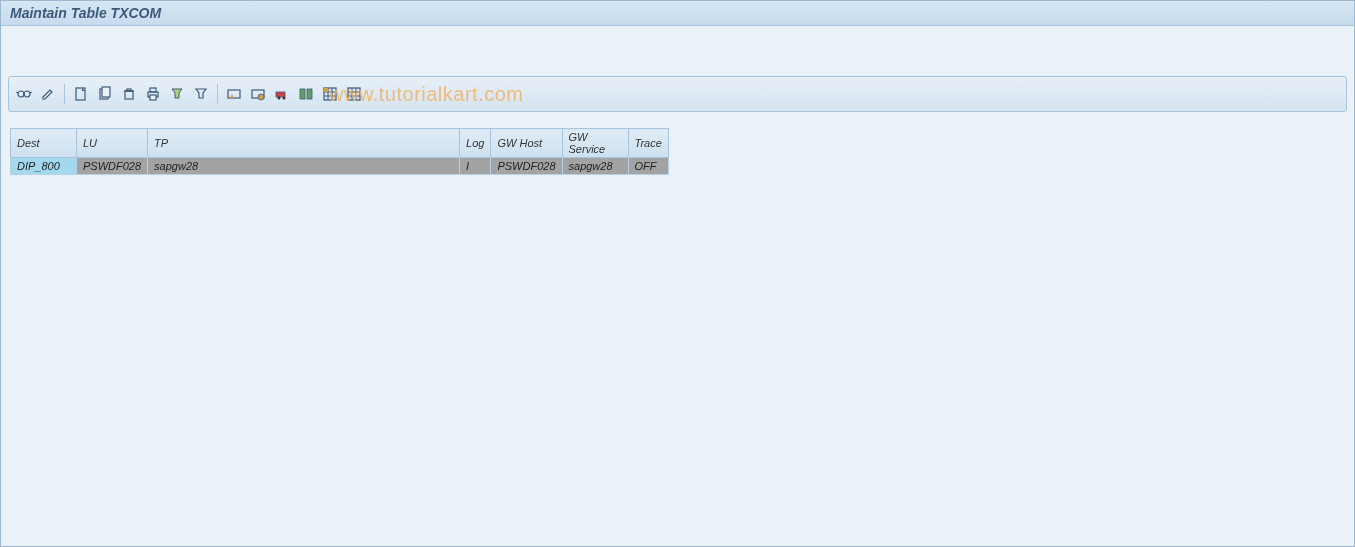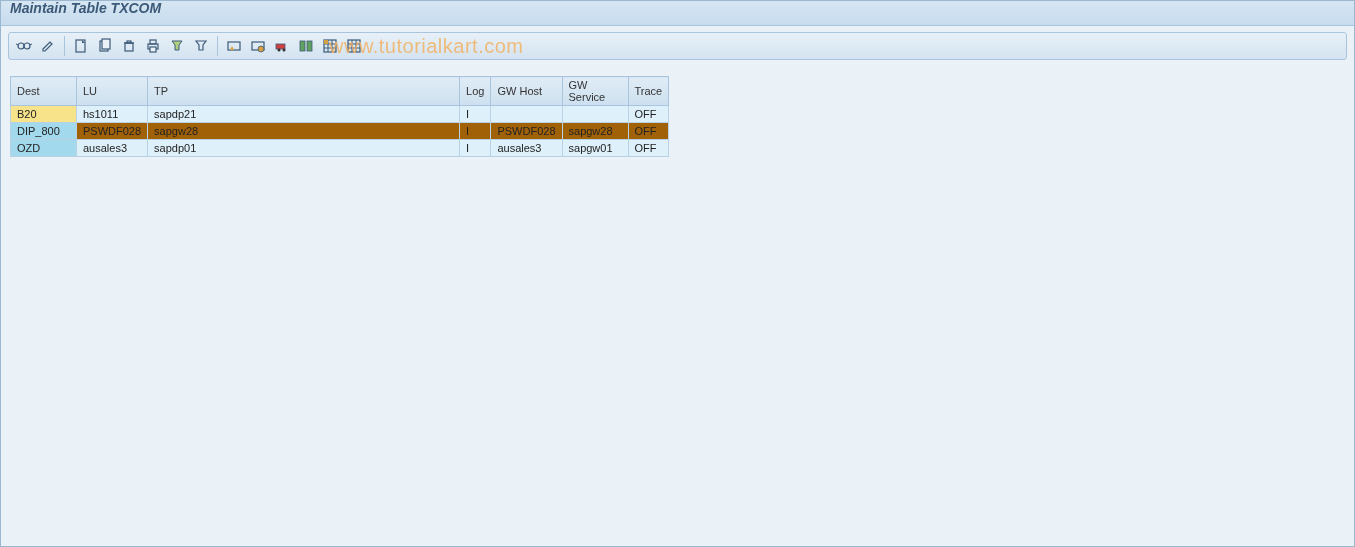--- a/index.html
+++ b/index.html
@@ -10,41 +10,42 @@
       width: 1355px;
       height: 547px;
       overflow: hidden;
       position: relative;
     }
     .title-bar {
       height: 26px;
       background: linear-gradient(to bottom, #d7e6f3, #c6dcee);
       border-bottom: 1px solid #a8c5dd;
       display: flex;
-      align-items: flex-start;
+      align-items: center;
       padding-left: 10px;
       font-weight: bold;
       font-style: italic;
       font-size: 14px;
       color: #3c5a78;
     }
     .toolbar-wrap {
       padding: 6px 8px 8px 8px;
       background: #eaf1f7;
     }
     .toolbar {
-      height: 28px;
+      height: 36px;
       background: linear-gradient(to bottom, #e8f0f8, #d3e3f0);
       border: 1px solid #a8c5dd;
       border-radius: 3px;
       display: flex;
       align-items: center;
       padding: 0 4px;
       gap: 2px;
       position: relative;
+      margin-top: 44px;
     }
     .tb-btn {
       width: 22px;
       height: 22px;
       display: flex;
       align-items: center;
       justify-content: center;
       border-radius: 2px;
       cursor: pointer;
       color: #3c5a78;
@@ -59,20 +60,21 @@
       color: #f2b366;
       font-size: 20px;
       font-weight: normal;
       letter-spacing: 0.5px;
       margin-left: -38px;
       opacity: 0.85;
       pointer-events: none;
     }
     .table-area {
       padding: 8px 10px;
+      font-style: italic;
     }
     table {
       border-collapse: collapse;
       border: 1px solid #a8c5dd;
     }
     th {
       background: linear-gradient(to bottom, #e0ecf6, #cde0ef);
       border: 1px solid #a8c5dd;
       font-weight: normal;
       font-size: 11px;
@@ -82,21 +84,21 @@
       height: 18px;
     }
     td {
       border: 1px solid #b8d1e4;
       padding: 2px 6px;
       height: 17px;
       background: #def0fa;
       color: #222;
       font-size: 11px;
     }
-    .row-alt td { background: #a16207; }
+    .row-alt td { background: #a3a3a3; }
     .cell-dest { background: #a3d9ec !important; }
     .cell-dest-sel { background: #f6e38a !important; }
     
     .col-dest { width: 66px; }
     .col-lu { width: 66px; }
     .col-tp { width: 312px; }
     .col-log { width: 28px; }
     .col-gwh { width: 66px; }
     .col-gws { width: 66px; }
     .col-trace { width: 40px; }
@@ -225,44 +227,26 @@
         <th class="col-dest">Dest</th>
         <th class="col-lu">LU</th>
         <th class="col-tp">TP</th>
         <th class="col-log">Log</th>
         <th class="col-gwh">GW Host</th>
         <th class="col-gws">GW Service</th>
         <th class="col-trace">Trace</th>
       </tr>
     </thead>
     <tbody id="tbody">
-        <tr>
-          <td class="cell-dest-sel">B20</td>
-          <td>hs1011</td>
-          <td>sapdp21</td>
-          <td>I</td>
-          <td></td>
-          <td></td>
-          <td>OFF</td>
-        </tr>
         <tr class="row-alt">
           <td class="cell-dest">DIP_800</td>
           <td>PSWDF028</td>
           <td>sapgw28</td>
           <td>I</td>
           <td>PSWDF028</td>
           <td>sapgw28</td>
           <td>OFF</td>
         </tr>
-        <tr>
-          <td class="cell-dest">OZD</td>
-          <td>ausales3</td>
-          <td>sapdp01</td>
-          <td>I</td>
-          <td>ausales3</td>
-          <td>sapgw01</td>
-          <td>OFF</td>
-        </tr>
       </tbody>
   </table>
 </div>
 
 <div class="outer-border"></div>
 
 </body></html>

